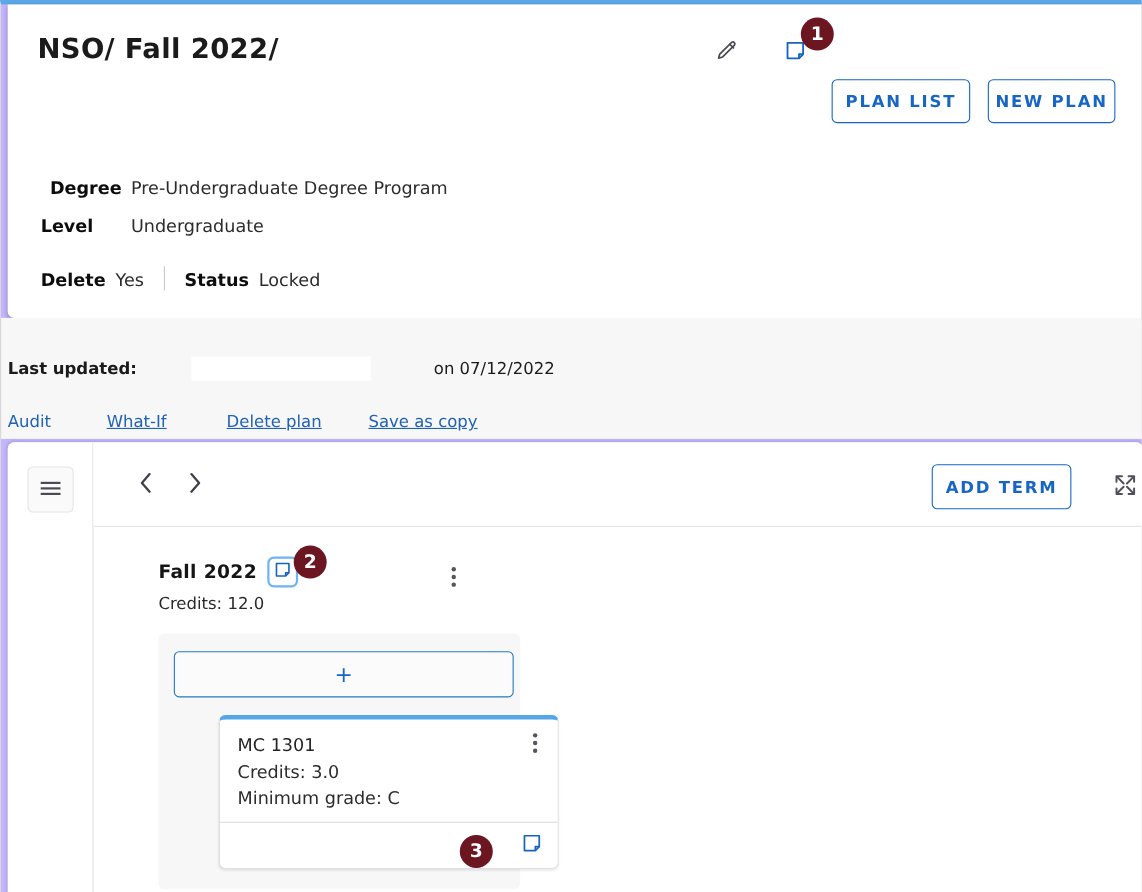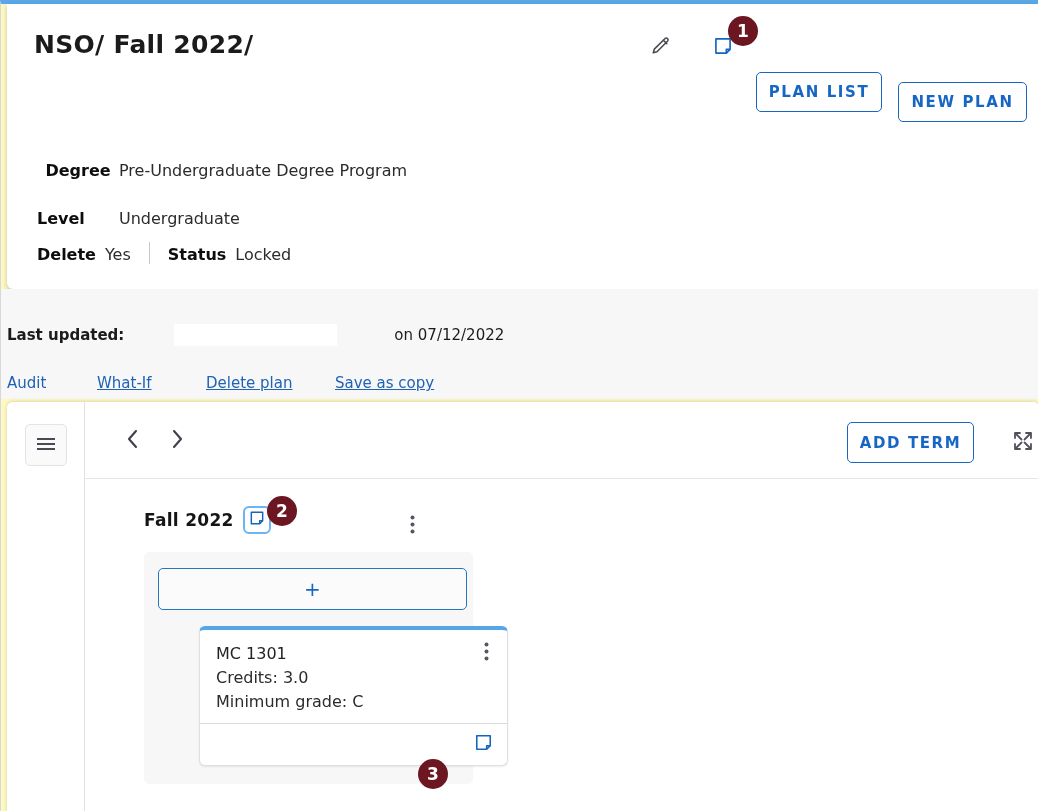--- a/index.html
+++ b/index.html
@@ -5,21 +5,21 @@
   * { box-sizing: border-box; margin: 0; padding: 0; }
   html, body {
     width: 1038px; height: 811px;
     font-family: "DejaVu Sans", sans-serif;
     background: #f4f4f4;
     overflow: hidden;
   }
   .app {
     position: relative;
     width: 1038px; height: 811px;
-    background: #fef9c3;
+    background: #c4b5fd;
     border-top: 4px solid #5ba7e8;
     border-left: 1px solid #d8d8d8;
   }
 
   
   .header-card {
     position: absolute;
     left: 6px; top: 0px; right: 0px;
     height: 285px;
     background: #ffffff;
@@ -69,26 +69,26 @@
     background: #ffffff;
     color: #1766c4;
     font-size: 15px;
     font-weight: bold;
     letter-spacing: 1.6px;
     font-family: "DejaVu Sans", sans-serif;
     cursor: pointer;
     display: flex; align-items: center; justify-content: center;
   }
   .btn-plan-list { left: 749px; top: 68px; width: 126px; height: 40px; }
-  .btn-new-plan  { left: 891px; top: 68px; width: 129px; height: 40px; margin-top: 10px; }
+  .btn-new-plan  { left: 891px; top: 68px; width: 116px; height: 40px; }
 
   .meta { position: absolute; left: 30px; color: #1c1c1c; }
   .meta-row { display: flex; align-items: baseline; font-size: 16px; }
   .meta-degree { top: 157px; text-align: center; }
-  .meta-level  { top: 205px; justify-content: flex-end; }
+  .meta-level  { top: 192px; justify-content: flex-end; }
   .meta-status { top: 234px; }
   .meta-label { font-weight: bold; color: #0d0d0d; }
   .meta-value { color: #2b2b2b; }
   .lbl-degree { width: 82px; }
   .lbl-level  { width: 82px; }
   .lbl-active { margin-right: 9px; }
   .divider-v {
     display: inline-block;
     width: 1px; height: 22px;
     background: #c9c9c9;
@@ -383,20 +383,21 @@
           <span>
             <svg width="5" height="19" viewBox="0 0 5 19">
               <circle cx="2.5" cy="2.5" r="2" fill="#55555f"></circle>
               <circle cx="2.5" cy="9.5" r="2" fill="#55555f"></circle>
               <circle cx="2.5" cy="16.5" r="2" fill="#55555f"></circle>
             </svg>
           </span>
         </span>
       </div>
 
+      <div class="term-credits">Credits:  12.0</div>
 
       <div class="term-body">
         <div class="add-course-btn">+</div>
 
         <div class="course-card">
           <div class="course-body">
             <div class="course-code">MC 1301</div>
             <div class="course-line">Credits: 3.0</div>
             <div class="course-line">Minimum grade: C</div>
           </div>

